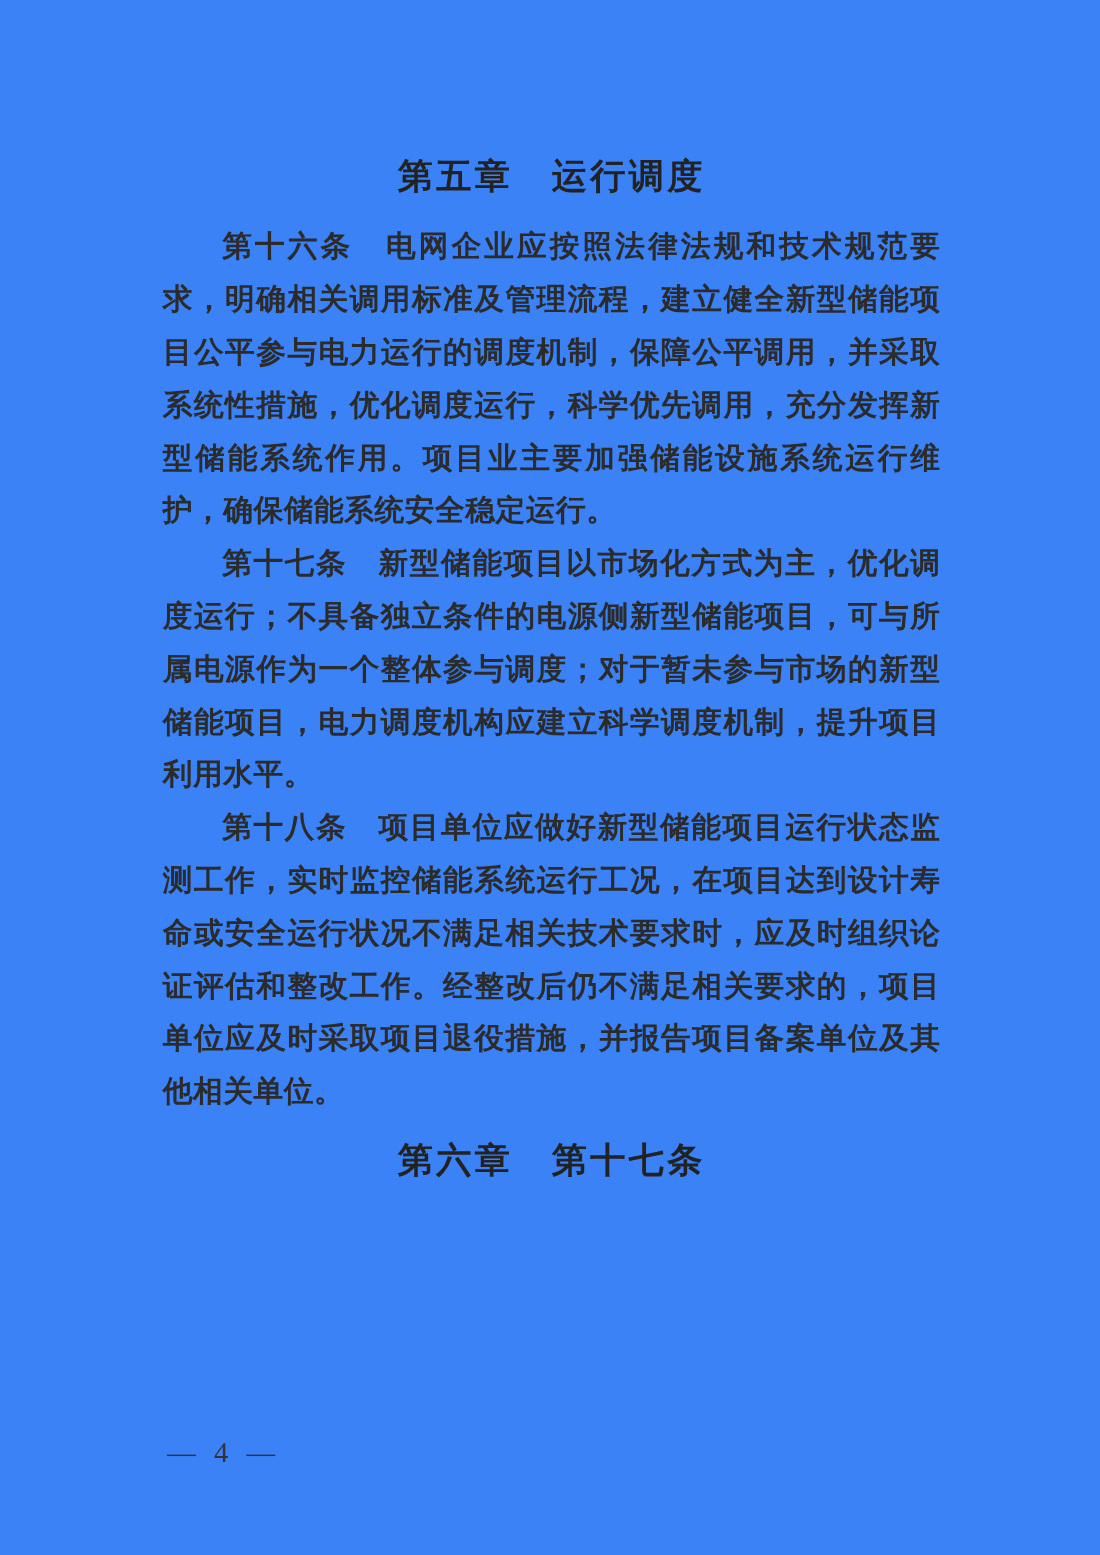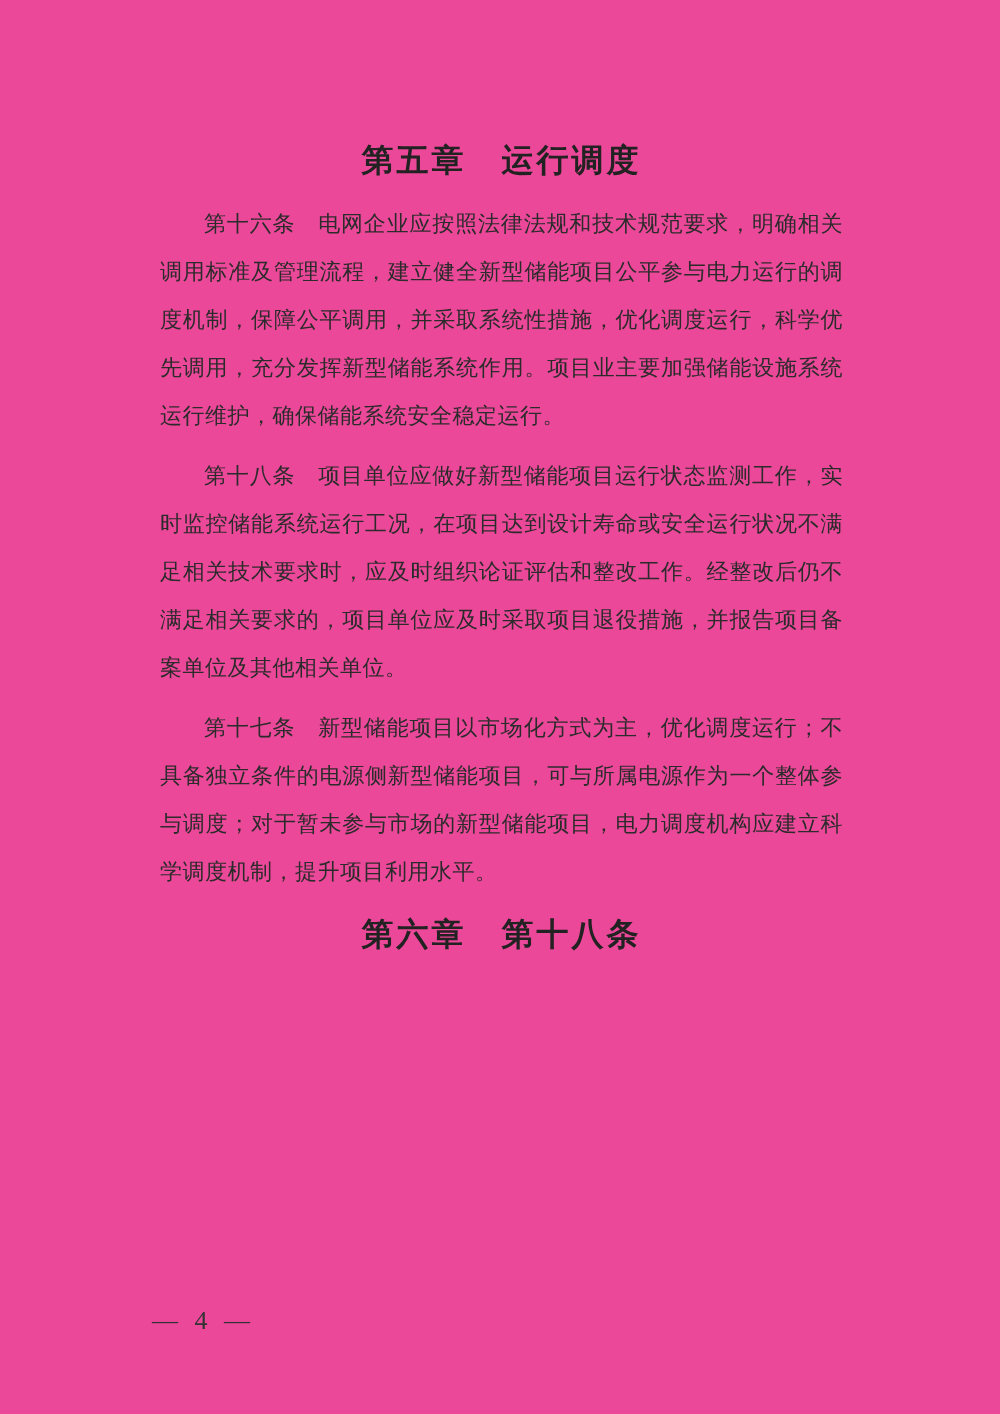--- a/index.html
+++ b/index.html
@@ -6,72 +6,73 @@
     html, body {
       margin: 0;
       padding: 0;
       background: #ffffff;
     }
     .page {
       position: relative;
       width: 1000px;
       height: 1414px;
       margin: 0 auto;
-      background: #ec4899;
+      background: #3b82f6;
       box-sizing: border-box;
       padding: 138px 145px 0 148px;
       font-family: "Liberation Serif", "DejaVu Serif", serif;
       color: #2b2b2b;
       overflow: hidden;
     }
     .chapter-heading {
       font-family: "DejaVu Sans", "Liberation Sans", sans-serif;
       font-weight: 700;
       font-size: 32px;
       line-height: 44px;
       text-align: center;
       letter-spacing: 3px;
       color: #222222;
       margin: 0 0 18px 0;
     }
     .chapter-heading.second {
       margin-top: 16px;
     }
     .article {
-      font-size: 22px;
+      font-size: 27px;
       line-height: 48px;
       letter-spacing: 0.5px;
       text-align: justify;
       text-indent: 2em;
-      margin: 12px;
+      margin: 0;
       color: #2b2b2b;
+      font-weight: bold;
     }
     .page-footer {
       position: absolute;
       left: 152px;
       top: 1306px;
       font-size: 26px;
       letter-spacing: 5px;
       color: #333333;
       font-family: "Liberation Serif", "DejaVu Serif", serif;
     }
   </style>
 </head>
 <body>
 
 <main class="page">
 
   <h2 class="chapter-heading">第五章　运行调度</h2>
 
   <p class="article">第十六条　电网企业应按照法律法规和技术规范要求，明确相关调用标准及管理流程，建立健全新型储能项目公平参与电力运行的调度机制，保障公平调用，并采取系统性措施，优化调度运行，科学优先调用，充分发挥新型储能系统作用。项目业主要加强储能设施系统运行维护，确保储能系统安全稳定运行。</p>
 
+  <p class="article">第十七条　新型储能项目以市场化方式为主，优化调度运行；不具备独立条件的电源侧新型储能项目，可与所属电源作为一个整体参与调度；对于暂未参与市场的新型储能项目，电力调度机构应建立科学调度机制，提升项目利用水平。</p>
+
   <p class="article">第十八条　项目单位应做好新型储能项目运行状态监测工作，实时监控储能系统运行工况，在项目达到设计寿命或安全运行状况不满足相关技术要求时，应及时组织论证评估和整改工作。经整改后仍不满足相关要求的，项目单位应及时采取项目退役措施，并报告项目备案单位及其他相关单位。</p>
 
-  <p class="article">第十七条　新型储能项目以市场化方式为主，优化调度运行；不具备独立条件的电源侧新型储能项目，可与所属电源作为一个整体参与调度；对于暂未参与市场的新型储能项目，电力调度机构应建立科学调度机制，提升项目利用水平。</p>
-
-  <h2 class="chapter-heading second">第六章　第十八条</h2>
+  <h2 class="chapter-heading second">第六章　第十七条</h2>
 
 
   <div class="page-footer">
     <span>— 4 —</span>
   </div>
 
 </main>
 
 </body></html>

